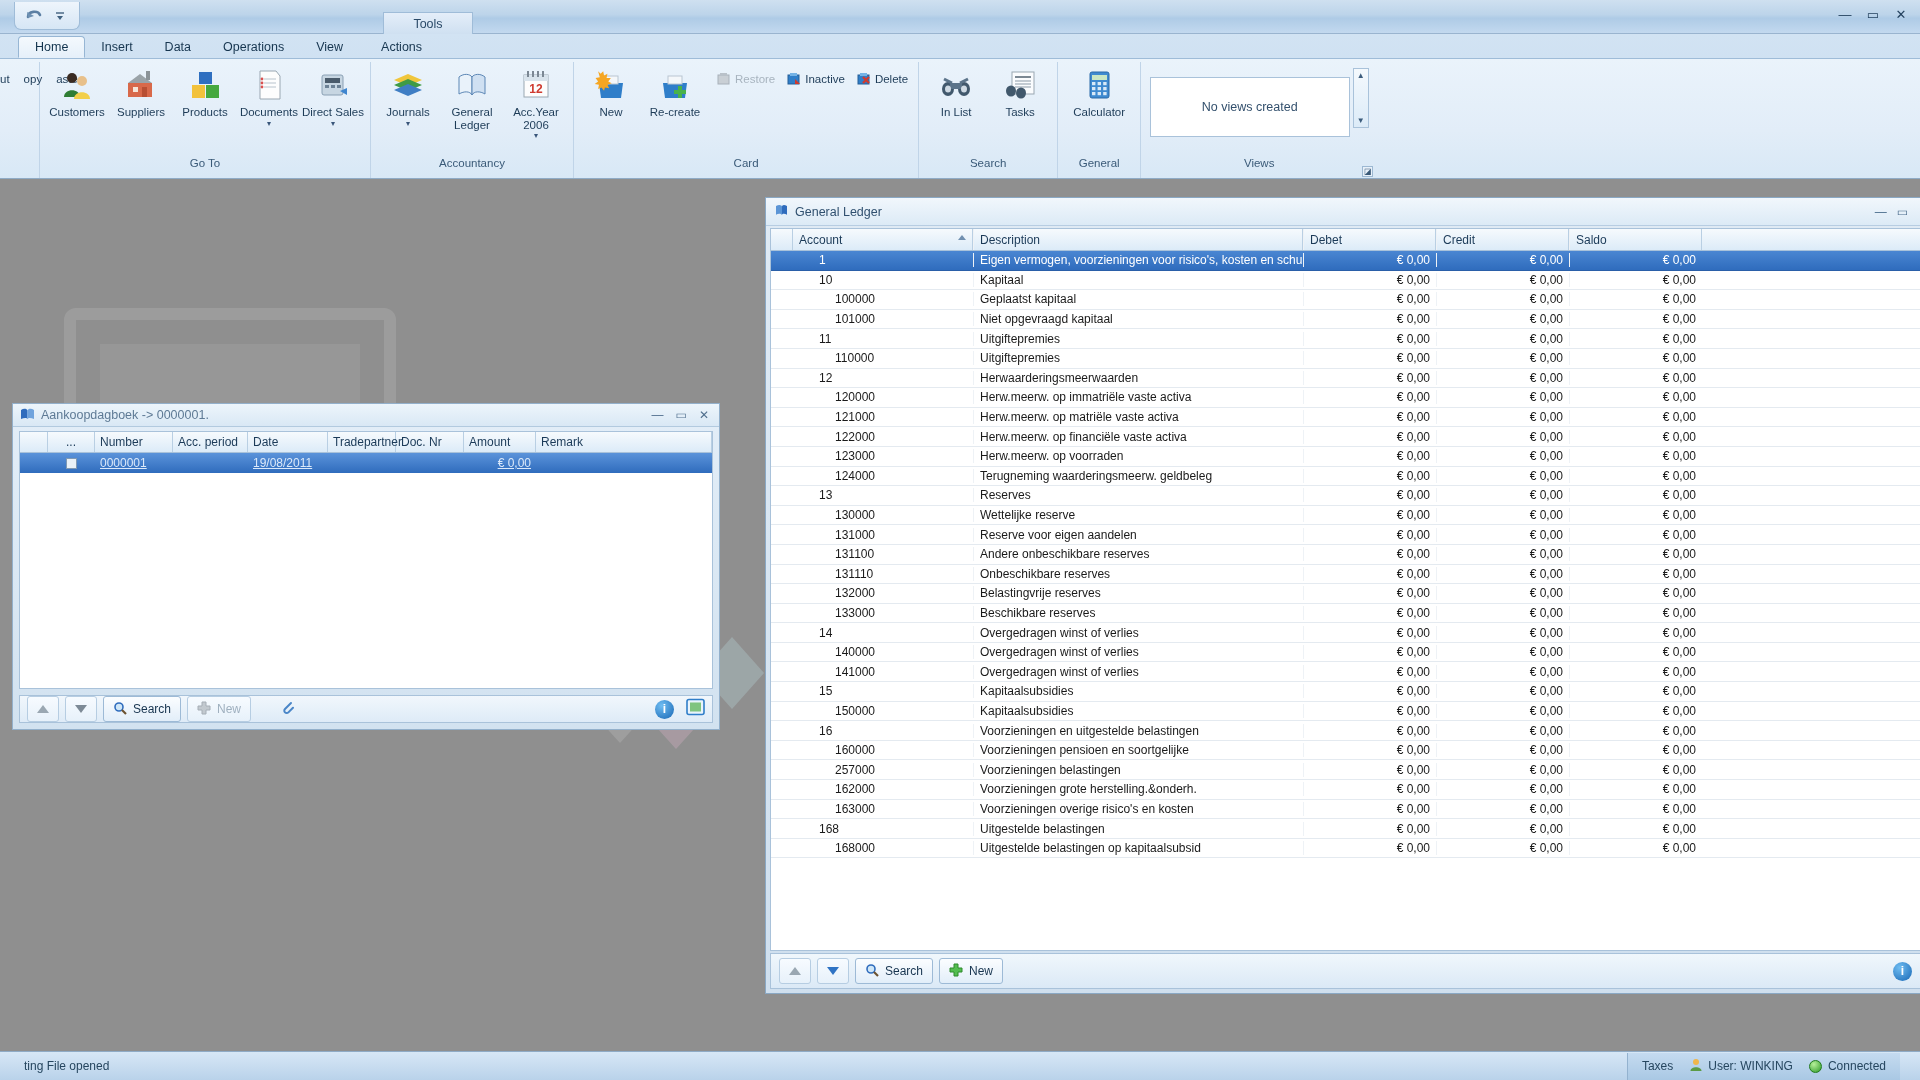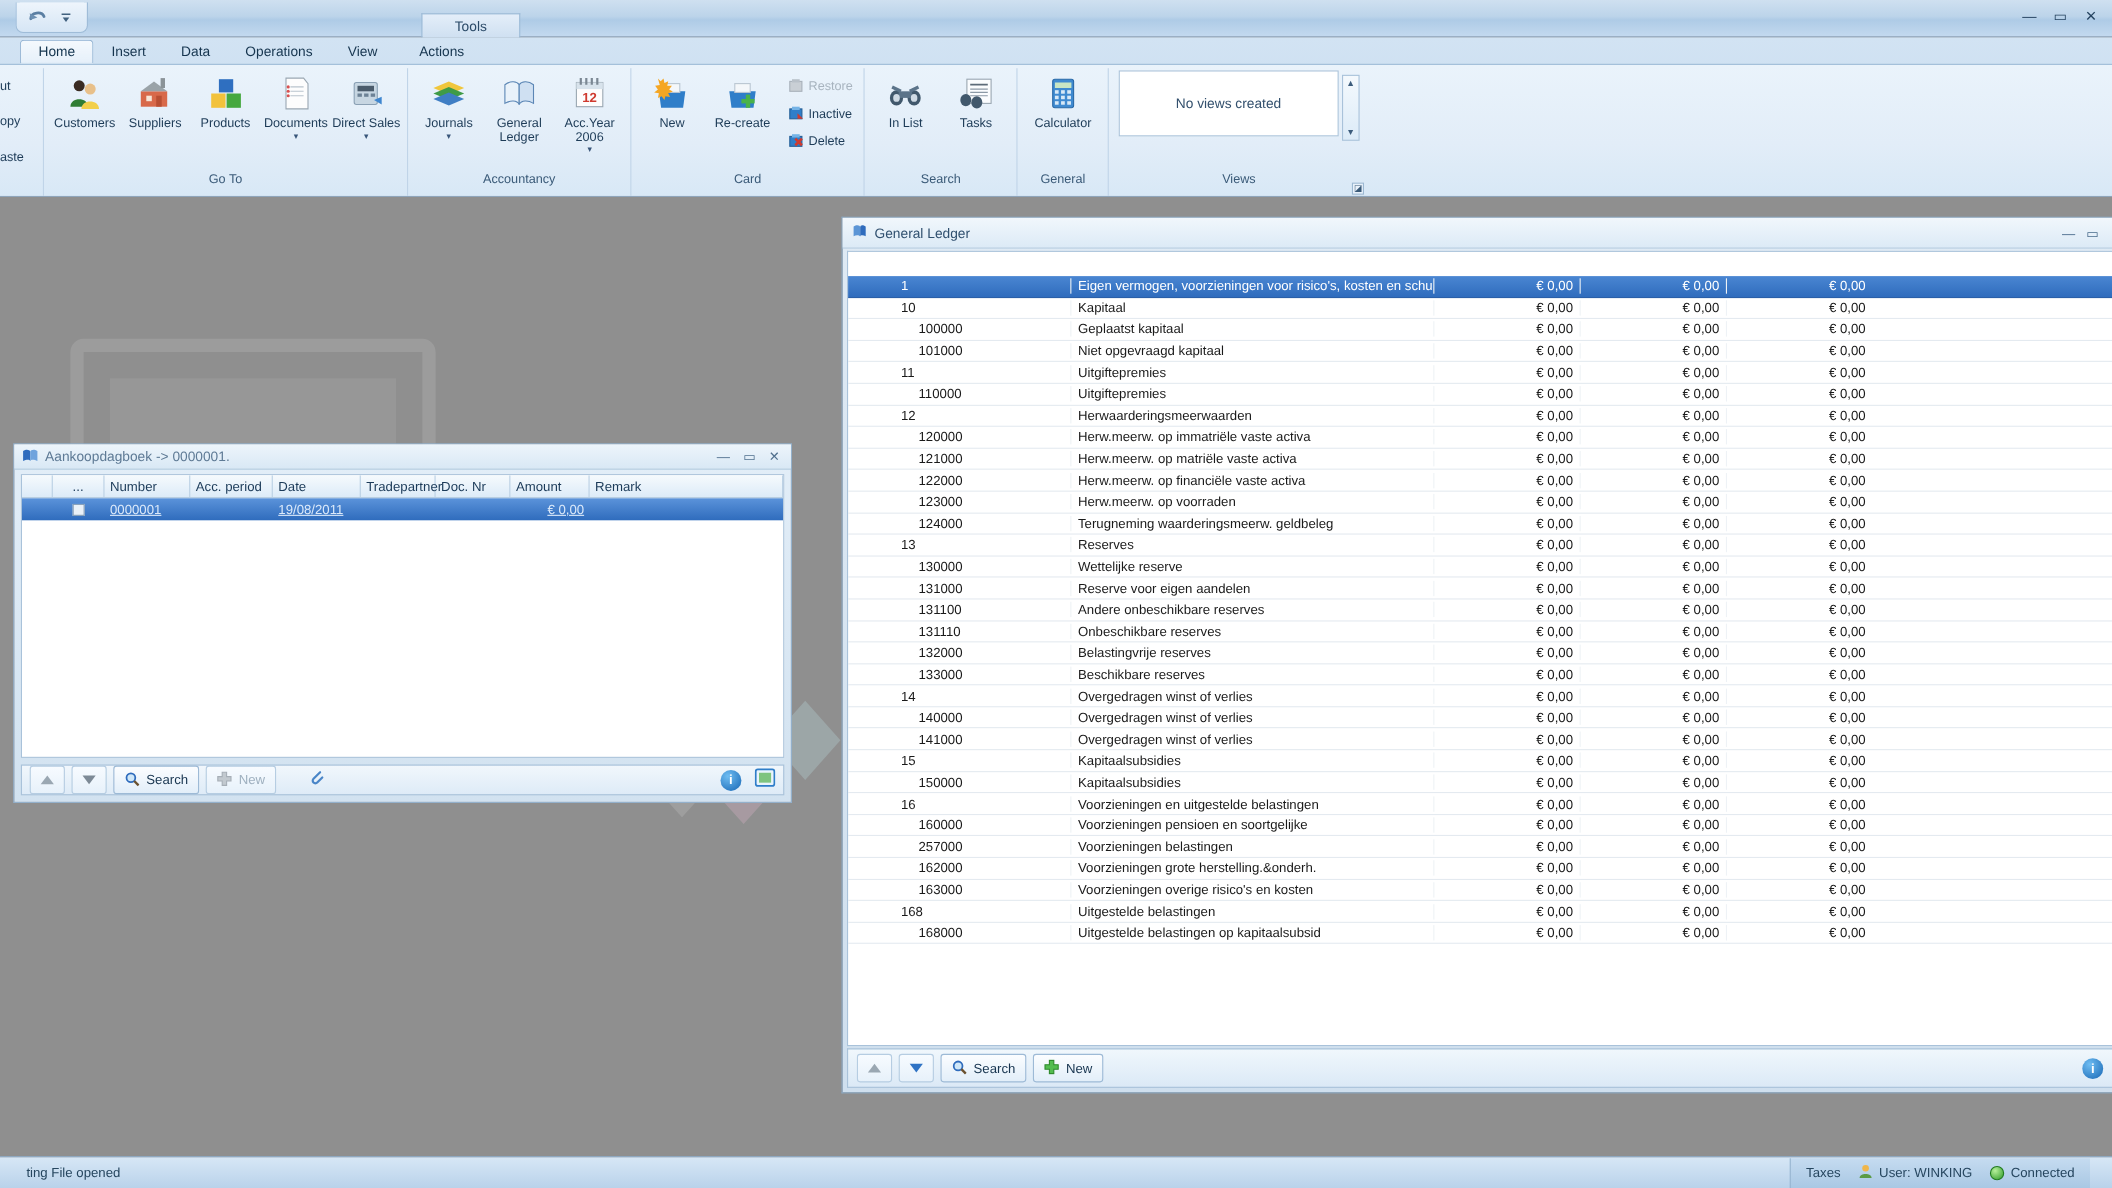--- a/index.html
+++ b/index.html
@@ -88,24 +88,24 @@
   .big-btn .lbl {
     margin-top: 4px; font-size: 11.5px; color:#1d3b57; text-align:center;
     line-height: 12.5px; max-width: 62px;
   }
   .caret { font-size: 8px; color:#39567a; }
   .small-btn {
     display:flex; align-items:center; gap:4px; font-size: 11.5px; color:#1d3b57;
     height: 22px; padding: 0 4px;
   }
   .small-btn.disabled { color:#a8b4bf; }
-  .small-col { display:flex; flex-direction:column; justify-content:flex-start; padding-top:4px; }
+  .small-col { display:flex; flex-direction:row; justify-content:flex-start; padding-top:4px; }
 
   .views-box {
-    width: 200px; height: 60px; margin-top: 0;
+    width: 200px; height: 60px; margin-top: 13px;
     background:#ffffff; border:1px solid #a9c2da;
     display:flex; align-items:center; justify-content:center;
     font-size: 12.5px; color:#33506d;
   }
   .views-wrap { display:flex; align-items:flex-start; }
   .views-scroll {
     width: 16px; margin-top:4px; height:60px; margin-left:1px;
     border:1px solid #a9c2da; background:linear-gradient(to bottom,#f4f9fd,#dcebf8);
     display:flex; flex-direction:column; justify-content:space-between; align-items:center;
     font-size:8px; color:#3c5c7c; padding: 2px 0;
@@ -636,20 +636,31 @@
           </svg>
         </span>
         <span>General Ledger</span>
         <span class="wbtns">
           <span>—</span>
           <span>▭</span>
         </span>
       </div>
 
       <div class="grid-wrap">
+        <div class="grid-header">
+          <div class="hc c-ind"></div>
+          <div class="hc c-acct">
+            <span>Account</span>
+            <span class="sortarrow"></span>
+          </div>
+          <div class="hc c-desc">Description</div>
+          <div class="hc c-num" style="justify-content:flex-start;">Debet</div>
+          <div class="hc c-num" style="justify-content:flex-start;">Credit</div>
+          <div class="hc c-num" style="justify-content:flex-start;">Saldo</div>
+        </div>
         <div class="grid-body" id="gl-body">
             <div class="grow sel">
               <div class="gc c-ind"></div>
               <div class="gc c-acct acct-l0">1</div>
               <div class="gc c-desc">Eigen vermogen, voorzieningen voor risico's, kosten en schulden op m...</div>
               <div class="gc c-num">€ 0,00</div>
               <div class="gc c-num">€ 0,00</div>
               <div class="gc c-num">€ 0,00</div>
             </div>
             <div class="grow">

